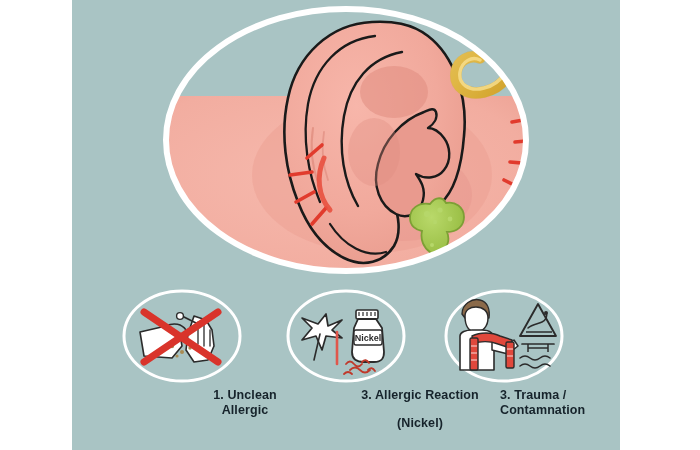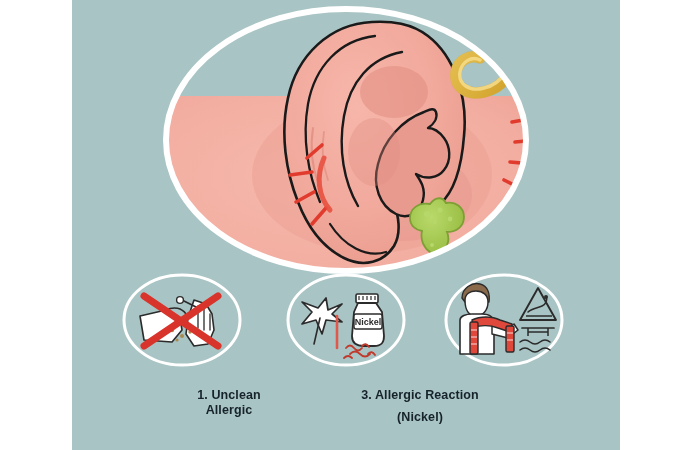--- a/index.html
+++ b/index.html
@@ -27,21 +27,21 @@
   #hero {
     position: absolute;
     left: 0px; top: 0px;
     width: 548px; height: 290px;
   }
   #hero svg, #icons svg { display: block; }
 
   
   #icons {
     position: absolute;
-    left: 0px; top: 272px;
+    left: 0px; top: 288px;
     width: 520px; height: 102px;
   }
   .icon-cell {
     position: absolute;
     width: 124px; height: 98px;
   }
   #icon-1 { left: 48px;  top: 0px; }
   #icon-2 { left: 212px; top: 0px; }
   #icon-3 { left: 370px; top: 0px; }
 
@@ -53,25 +53,25 @@
   }
   .caption {
     position: absolute;
     color: #16232b;
     font-size: 12.5px;
     font-weight: bold;
     line-height: 14.5px;
     text-align: center;
     letter-spacing: 0.1px;
   }
-  #cap-1 { left: 92px; top: 0px;  width: 130px; text-align: center; }
+  #cap-1 { left: 108px; top: 0px;  width: 130px; text-align: center; }
   #cap-2 { left: 258px; top: 0px;  width: 180px; }
   #cap-3 { left: 428px; top: 0px;  width: 150px; text-align: left; }
   .cap-line { display: block; white-space: nowrap; }
-  #cap-2 .cap-sub { margin-top: 7px; text-align: center; }
+  #cap-2 .cap-sub { margin-top: 13px; text-align: center; }
 </style>
 </head>
 <body>
 
 <div id="root">
 
   <div id="panel">
 
     <div id="hero">
       <svg width="548" height="290" viewBox="0 0 548 290" xmlns="http://www.w3.org/2000/svg">
@@ -312,16 +312,20 @@
 
     <div id="captions">
       <div class="caption" id="cap-1">
         <span class="cap-line">1. Unclean</span>
         <span class="cap-line">Allergic</span>
       </div>
       <div class="caption" id="cap-2">
         <span class="cap-line">3. Allergic Reaction</span>
         <span class="cap-line cap-sub">(Nickel)</span>
       </div>
+      <div class="caption" id="cap-3">
+        <span class="cap-line">3. Trauma /</span>
+        <span class="cap-line">Contamnation</span>
+      </div>
     </div>
 
   </div>
 </div>
 
 </body></html>

